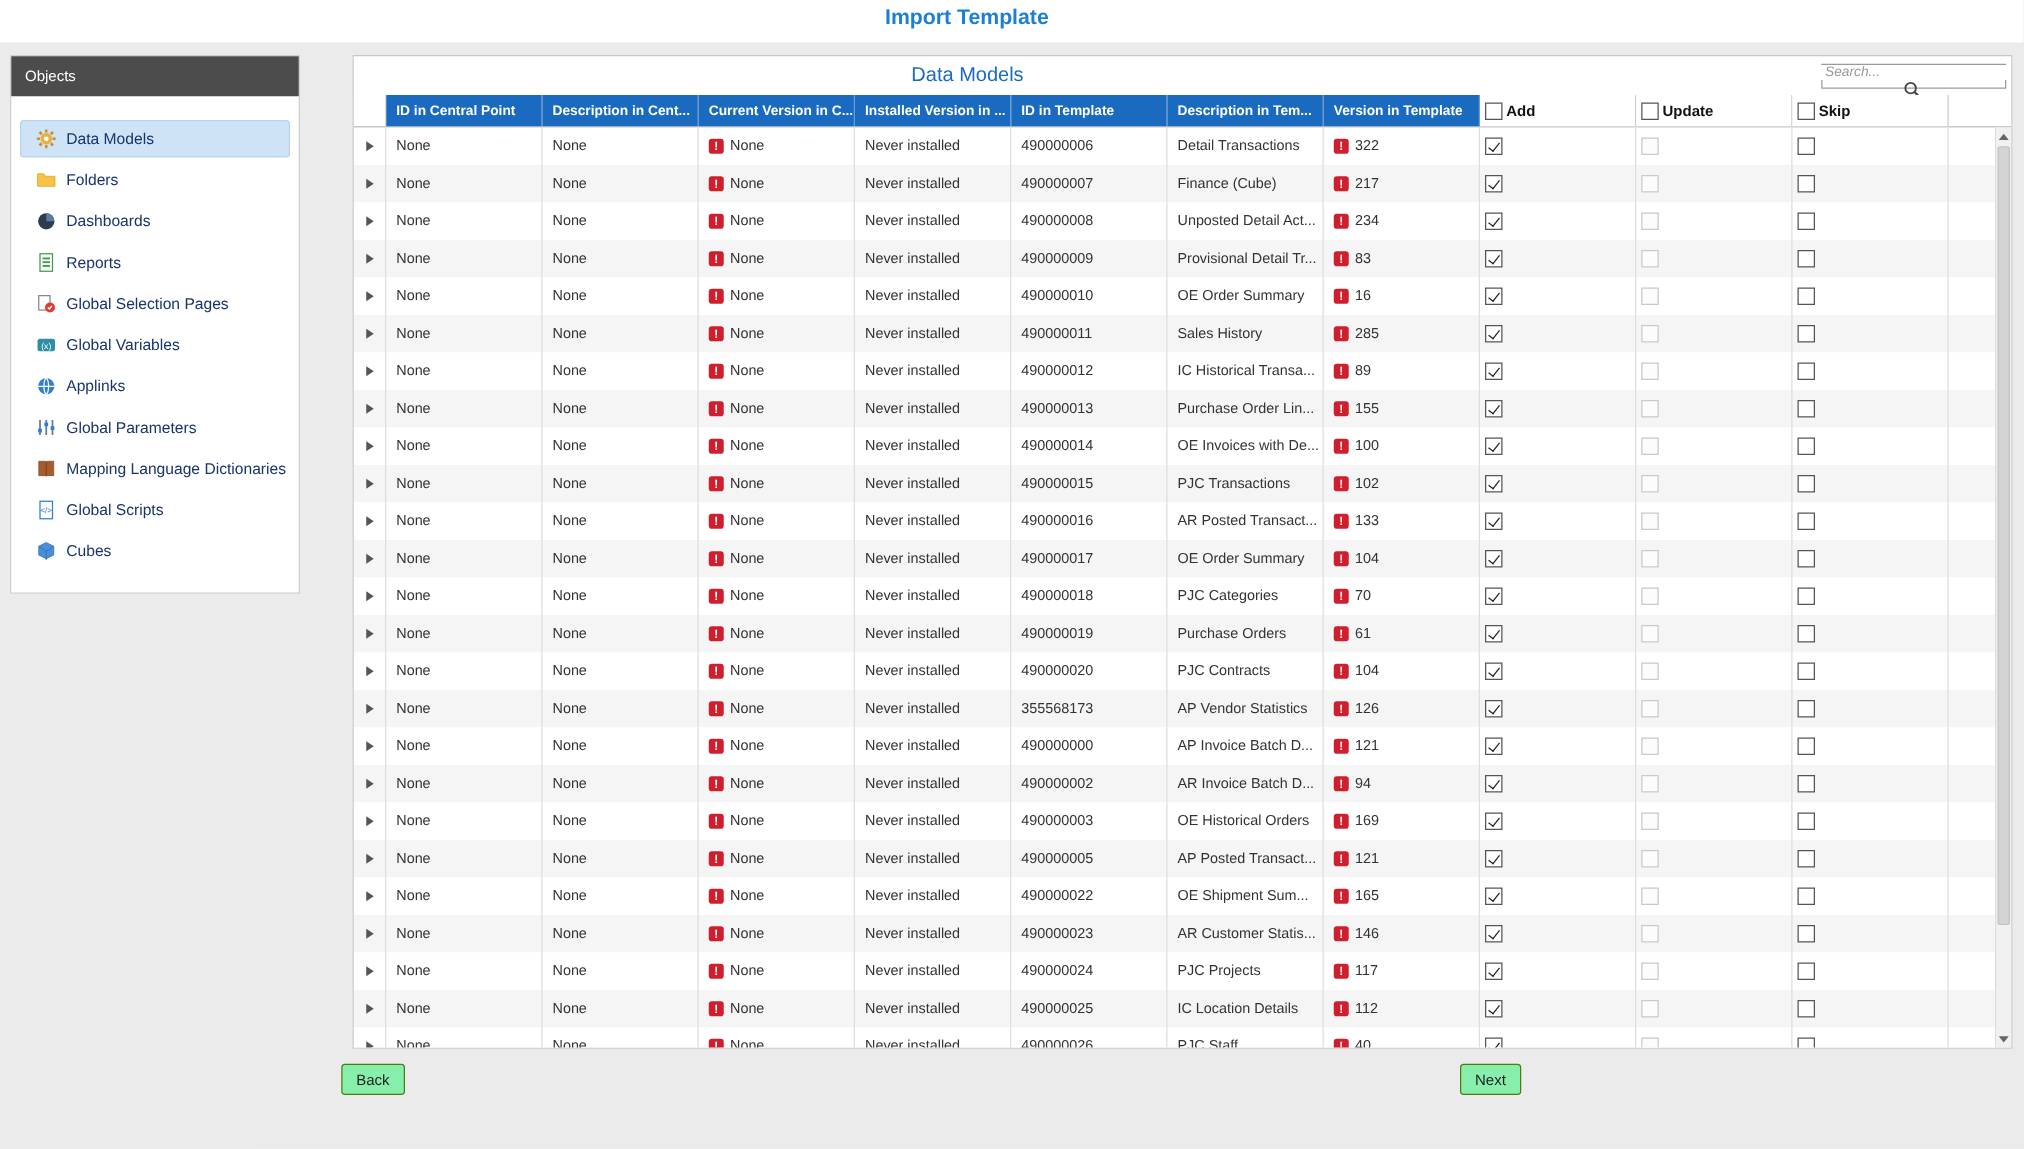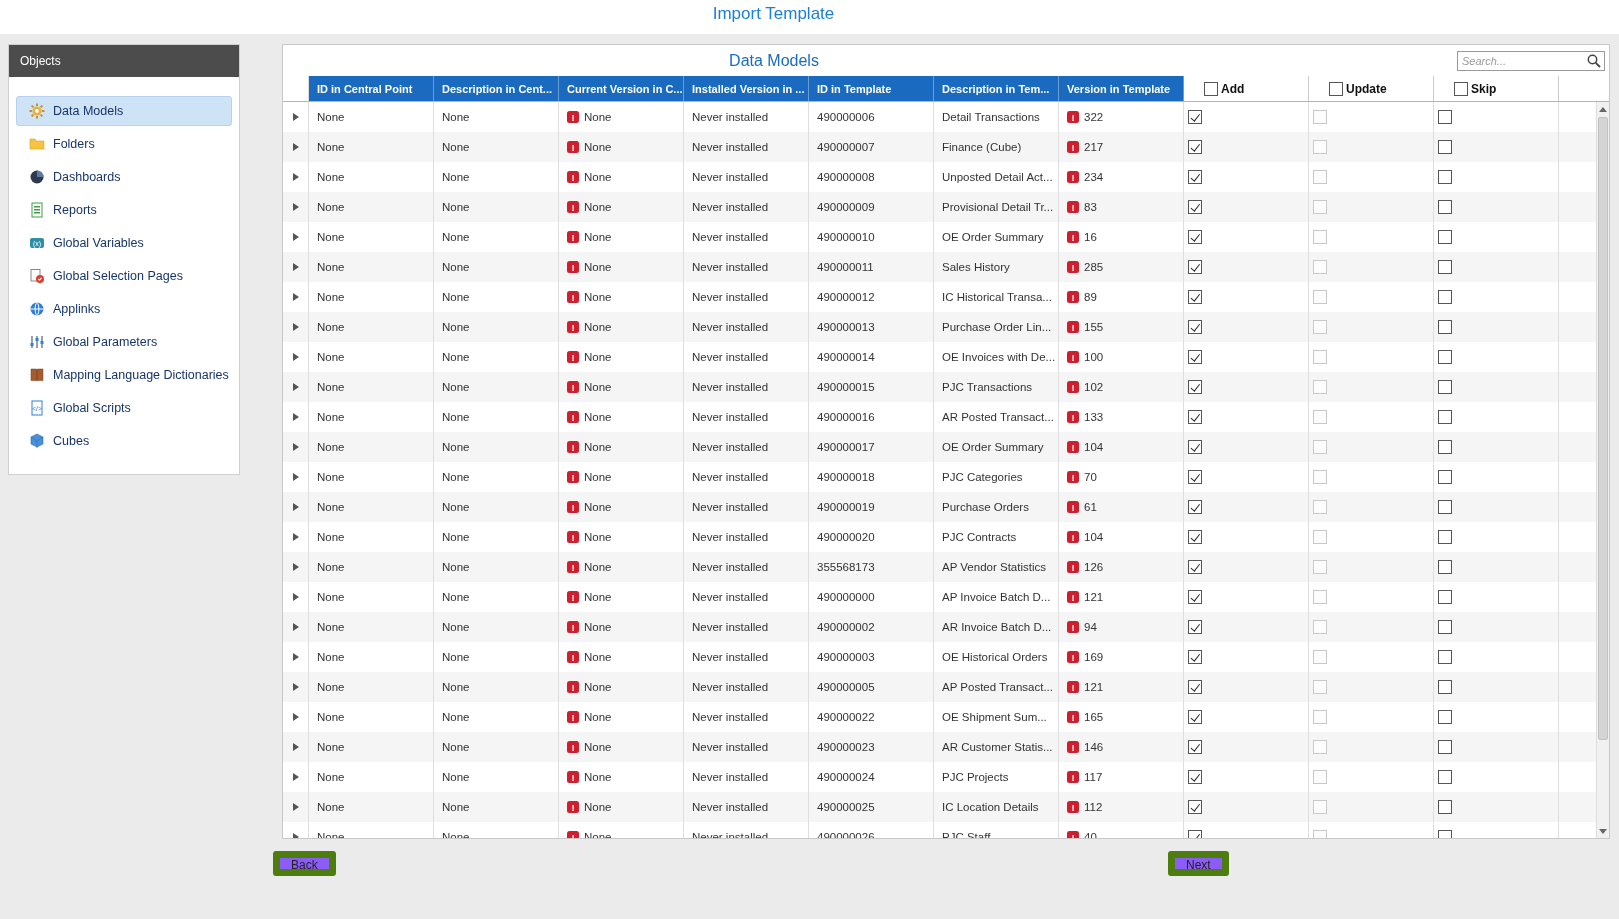--- a/index.html
+++ b/index.html
@@ -1,45 +1,45 @@
 <!DOCTYPE html>
 <html style="--title-blue: #1b7fd4; --header-blue: #1a6bbf; --error-red: #cf1f2e; --sidebar-header-bg: #4c4c4c; --selected-item-bg: #cfe3f6;"><head>
 <meta charset="utf-8">
 <style>
   html,body{margin:0;padding:0;background:#ebebeb;}
   body{font-family:"Liberation Sans","DejaVu Sans",sans-serif;}
   .page{position:relative;width:1619px;height:919px;background:#ebebeb;overflow:hidden;}
   .title-bar{position:absolute;top:0;left:0;right:0;height:34px;background:#ffffff;}
-  .page-title{position:absolute;top:4px;left:0;right:72px;text-align:center;font-size:17px;font-weight:normal;color:var(--title-blue,#1b7fd4);}
+  .page-title{position:absolute;top:4px;left:0;right:72px;text-align:center;font-size:17px;font-weight:bold;color:var(--title-blue,#1b7fd4);}
 
   
   .sidebar{position:absolute;left:8px;top:44px;width:232px;height:431px;background:#fff;border:1px solid #cfcfcf;box-sizing:border-box;}
   .sidebar-header{height:32px;line-height:32px;background:var(--sidebar-header-bg,#4c4c4c);color:#fff;font-size:12px;padding-left:11px;}
   .sidebar-items{padding:19px 7px 0 7px;}
   .sidebar-item{height:28px;margin-bottom:3px;display:flex;align-items:center;padding-left:12px;border:1px solid transparent;border-radius:3px;cursor:pointer;}
   .sidebar-item.selected{background:var(--selected-item-bg,#cfe3f6);border-color:#b5d3ef;}
   .s-icon{width:16px;height:16px;margin-right:8px;flex:none;}
   .s-icon svg{width:16px;height:16px;display:block;}
   .s-label{font-size:12.5px;color:#17356b;white-space:nowrap;}
 
   
   .panel{position:absolute;left:282px;top:44px;width:1328px;height:795px;background:#fff;border:1px solid #c8c8c8;box-sizing:border-box;}
   .panel-header{position:relative;height:31px;}
   .panel-title{position:absolute;top:7px;left:0;right:344px;text-align:center;font-size:16px;color:var(--header-blue,#1a6bbf);}
-  .search-box{position:absolute;top:6px;right:4px;width:148px;height:20px;border:1px solid #9a9a9a;background:#fff;display:flex;align-items:center;box-sizing:border-box;}
+  .search-box{position:absolute;top:6px;right:4px;width:148px;height:20px;border:1px solid #9a9a9a;background:#fff;display:flex;align-items:center;box-sizing:border-box;flex-direction:column;}
   .search-box input{flex:1;border:none;outline:none;font-size:11px;padding:0 4px;min-width:0;font-family:inherit;color:#333;}
   .search-box input::placeholder{font-style:italic;color:#999;}
   .search-icon{flex:none;width:16px;height:16px;margin-right:2px;cursor:pointer;}
 
   
   .table-wrap{position:absolute;top:31px;left:0;right:0;bottom:0;overflow:hidden;}
   .thead{display:flex;height:26px;border-bottom:1px solid #b5b5b5;box-sizing:border-box;background:#fff;}
   .th{box-sizing:border-box;display:flex;align-items:center;font-size:11px;overflow:hidden;white-space:nowrap;}
   .th.blue{background:var(--header-blue,#1a6bbf);color:#fff;font-weight:bold;padding-left:8px;border-right:1px solid rgba(255,255,255,.35);cursor:pointer;}
-  .th.c-chk{padding-left:20px;font-weight:bold;color:#111;font-size:12px;border-right:1px solid #ccc;background:#fff;}
+  .th.c-chk{padding-left:4px;font-weight:bold;color:#111;font-size:12px;border-right:1px solid #ccc;background:#fff;}
   .th .chk-label{margin-left:3px;}
   .c-expand{width:26px;flex:none;}
   .th.c-expand{border-right:1px solid #ddd;}
   .c-std{width:125px;flex:none;}
   .c-chk{width:125px;flex:none;}
   .c-fill{flex:1;min-width:0;}
   .tbody{height:738px;overflow:hidden;}
   .tr{display:flex;height:30px;box-sizing:border-box;margin-right:13px;}
   .tr:nth-child(odd){background:#ffffff;}
   .tr:nth-child(even){background:#f5f5f5;}
@@ -56,21 +56,21 @@
 
   
   .vscroll{position:absolute;top:26px;right:0;bottom:0;width:13px;background:#f1f1f1;display:flex;flex-direction:column;border-left:1px solid #ddd;box-sizing:border-box;}
   .scroll-btn{height:14px;flex:none;display:flex;align-items:center;justify-content:center;background:#f1f1f1;cursor:pointer;}
   .tri-up{width:0;height:0;border-bottom:5px solid #666;border-left:4px solid transparent;border-right:4px solid transparent;}
   .tri-down{width:0;height:0;border-top:5px solid #666;border-left:4px solid transparent;border-right:4px solid transparent;}
   .scroll-track{flex:1;position:relative;}
   .scroll-thumb{position:absolute;top:1px;left:1px;right:1px;height:88%;background:#d4d4d4;border:1px solid #c2c2c2;border-radius:2px;cursor:pointer;box-sizing:border-box;}
 
   
-  .btn{position:absolute;top:851px;height:25px;background:#8b5cf6;border:7px solid #4d7c0f;border-radius:3px;font-size:12px;color:#222;padding:0 11px;cursor:pointer;font-family:inherit;}
+  .btn{position:absolute;top:851px;height:25px;background:#86efac;border:1px solid #4d7c0f;border-radius:3px;font-size:12px;color:#222;padding:0 11px;cursor:pointer;font-family:inherit;}
   #back-btn{left:273px;}
   #next-btn{left:1168px;}
 </style>
 </head>
 <body>
 
 <div class="page">
   <div class="title-bar"></div>
   <div class="page-title">Import Template</div>
 
@@ -120,35 +120,35 @@
               <rect x="5" y="4" width="6" height="1.5" fill="#3f9d46"></rect>
               <rect x="5" y="7" width="6" height="1.5" fill="#3f9d46"></rect>
               <rect x="5" y="10" width="6" height="1.5" fill="#3f9d46"></rect>
             </svg>
           </span>
           <span class="s-label">Reports</span>
         </div>
         <div class="sidebar-item">
           <span class="s-icon">
             <svg viewBox="0 0 16 16">
-              <rect x="1" y="3" width="14" height="10" rx="2" fill="#2e8fa5"></rect>
-              <text x="8" y="11" font-size="7" fill="#fff" text-anchor="middle">(x)</text>
-            </svg>
-          </span>
-          <span class="s-label">Global Variables</span>
-        </div>
-        <div class="sidebar-item">
-          <span class="s-icon">
-            <svg viewBox="0 0 16 16">
               <rect x="2" y="1.5" width="9" height="11.5" fill="#fff" stroke="#888"></rect>
               <circle cx="11" cy="11" r="4" fill="#e03c31"></circle>
               <path d="M9.3 11l1.2 1.2 2-2.4" stroke="#fff" stroke-width="1.2" fill="none"></path>
             </svg>
           </span>
           <span class="s-label">Global Selection Pages</span>
+        </div>
+        <div class="sidebar-item">
+          <span class="s-icon">
+            <svg viewBox="0 0 16 16">
+              <rect x="1" y="3" width="14" height="10" rx="2" fill="#2e8fa5"></rect>
+              <text x="8" y="11" font-size="7" fill="#fff" text-anchor="middle">(x)</text>
+            </svg>
+          </span>
+          <span class="s-label">Global Variables</span>
         </div>
         <div class="sidebar-item">
           <span class="s-icon">
             <svg viewBox="0 0 16 16">
               <circle cx="8" cy="8" r="6.5" fill="#2f7ed8"></circle>
               <path d="M1.5 8h13M8 1.5c2.5 2 2.5 11 0 13M8 1.5c-2.5 2-2.5 11 0 13" stroke="#fff" stroke-width="1" fill="none"></path>
             </svg>
           </span>
           <span class="s-label">Applinks</span>
         </div>

